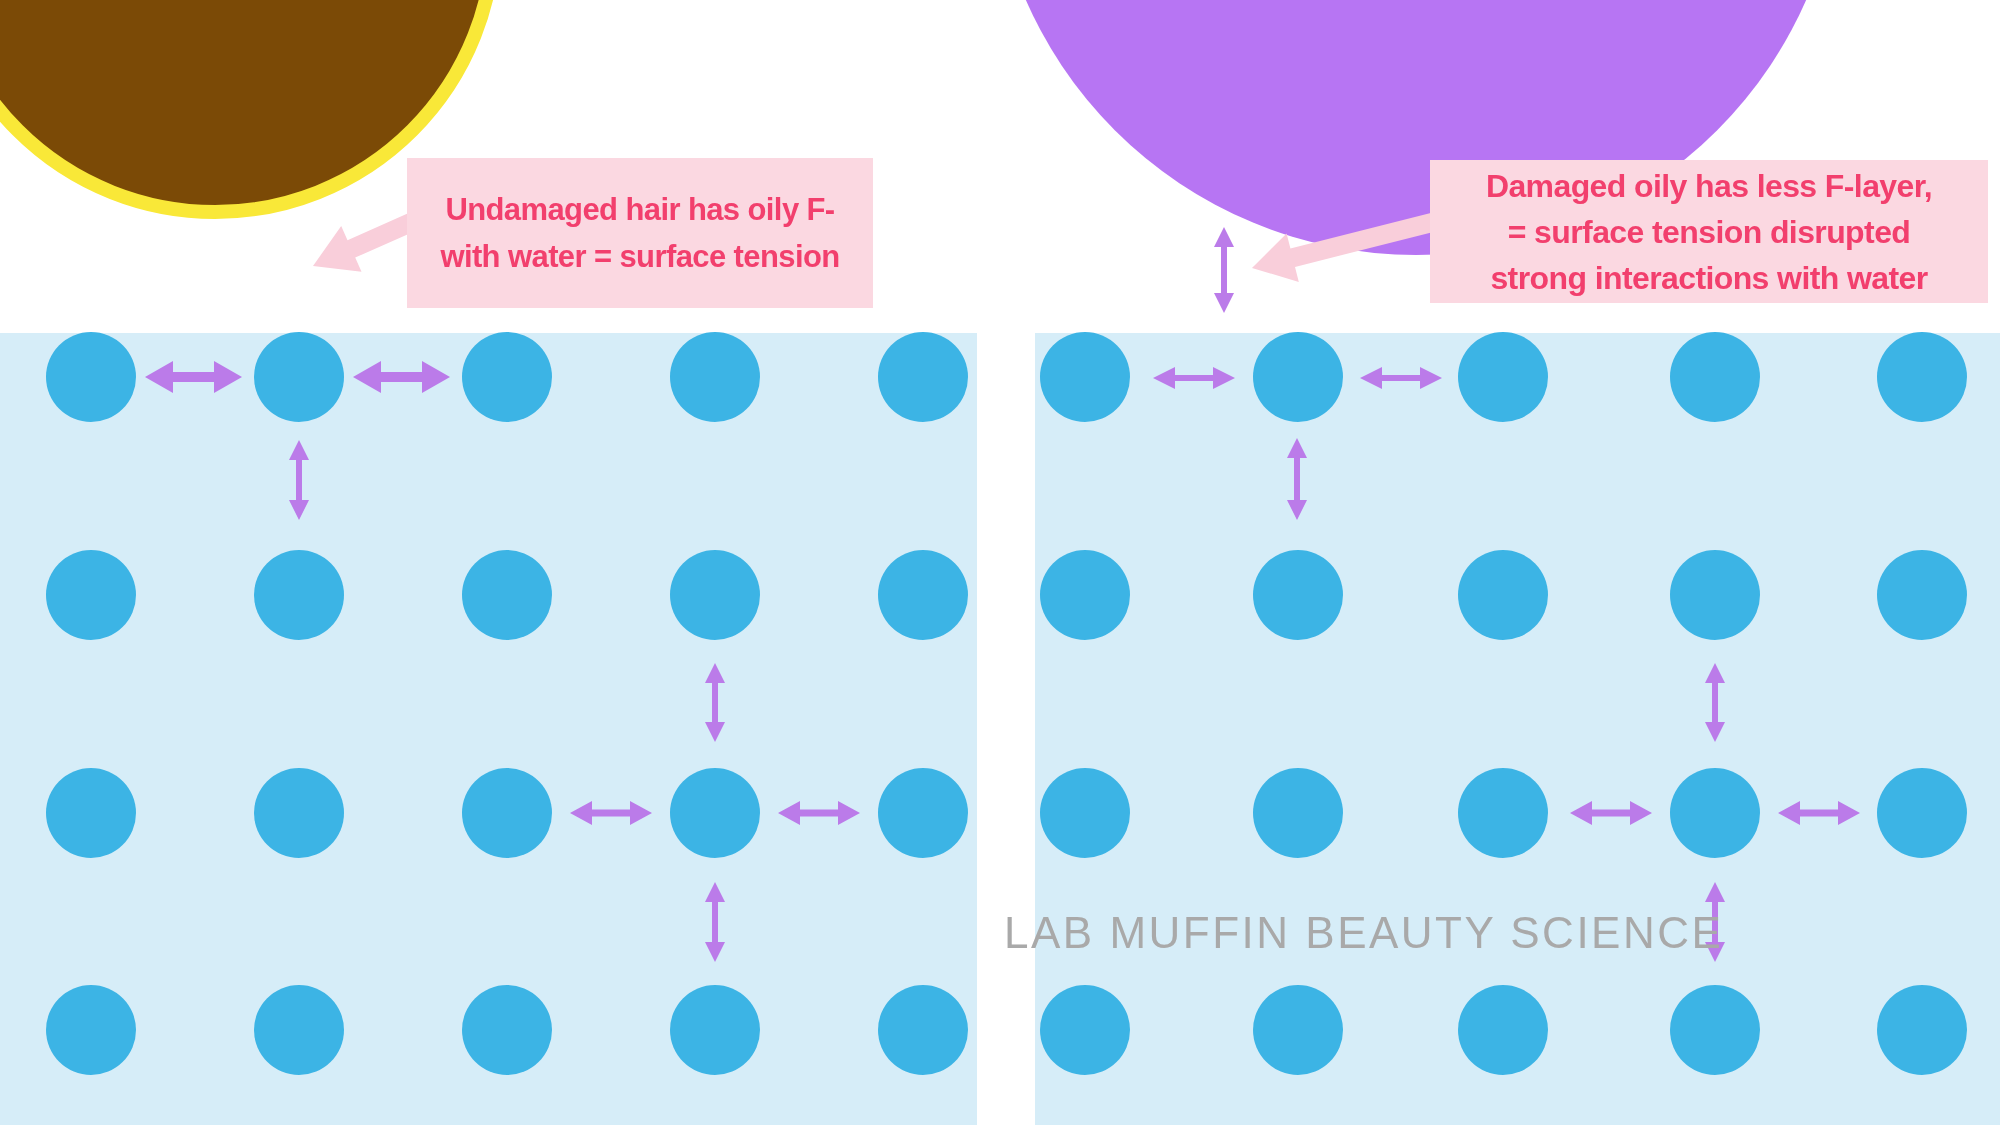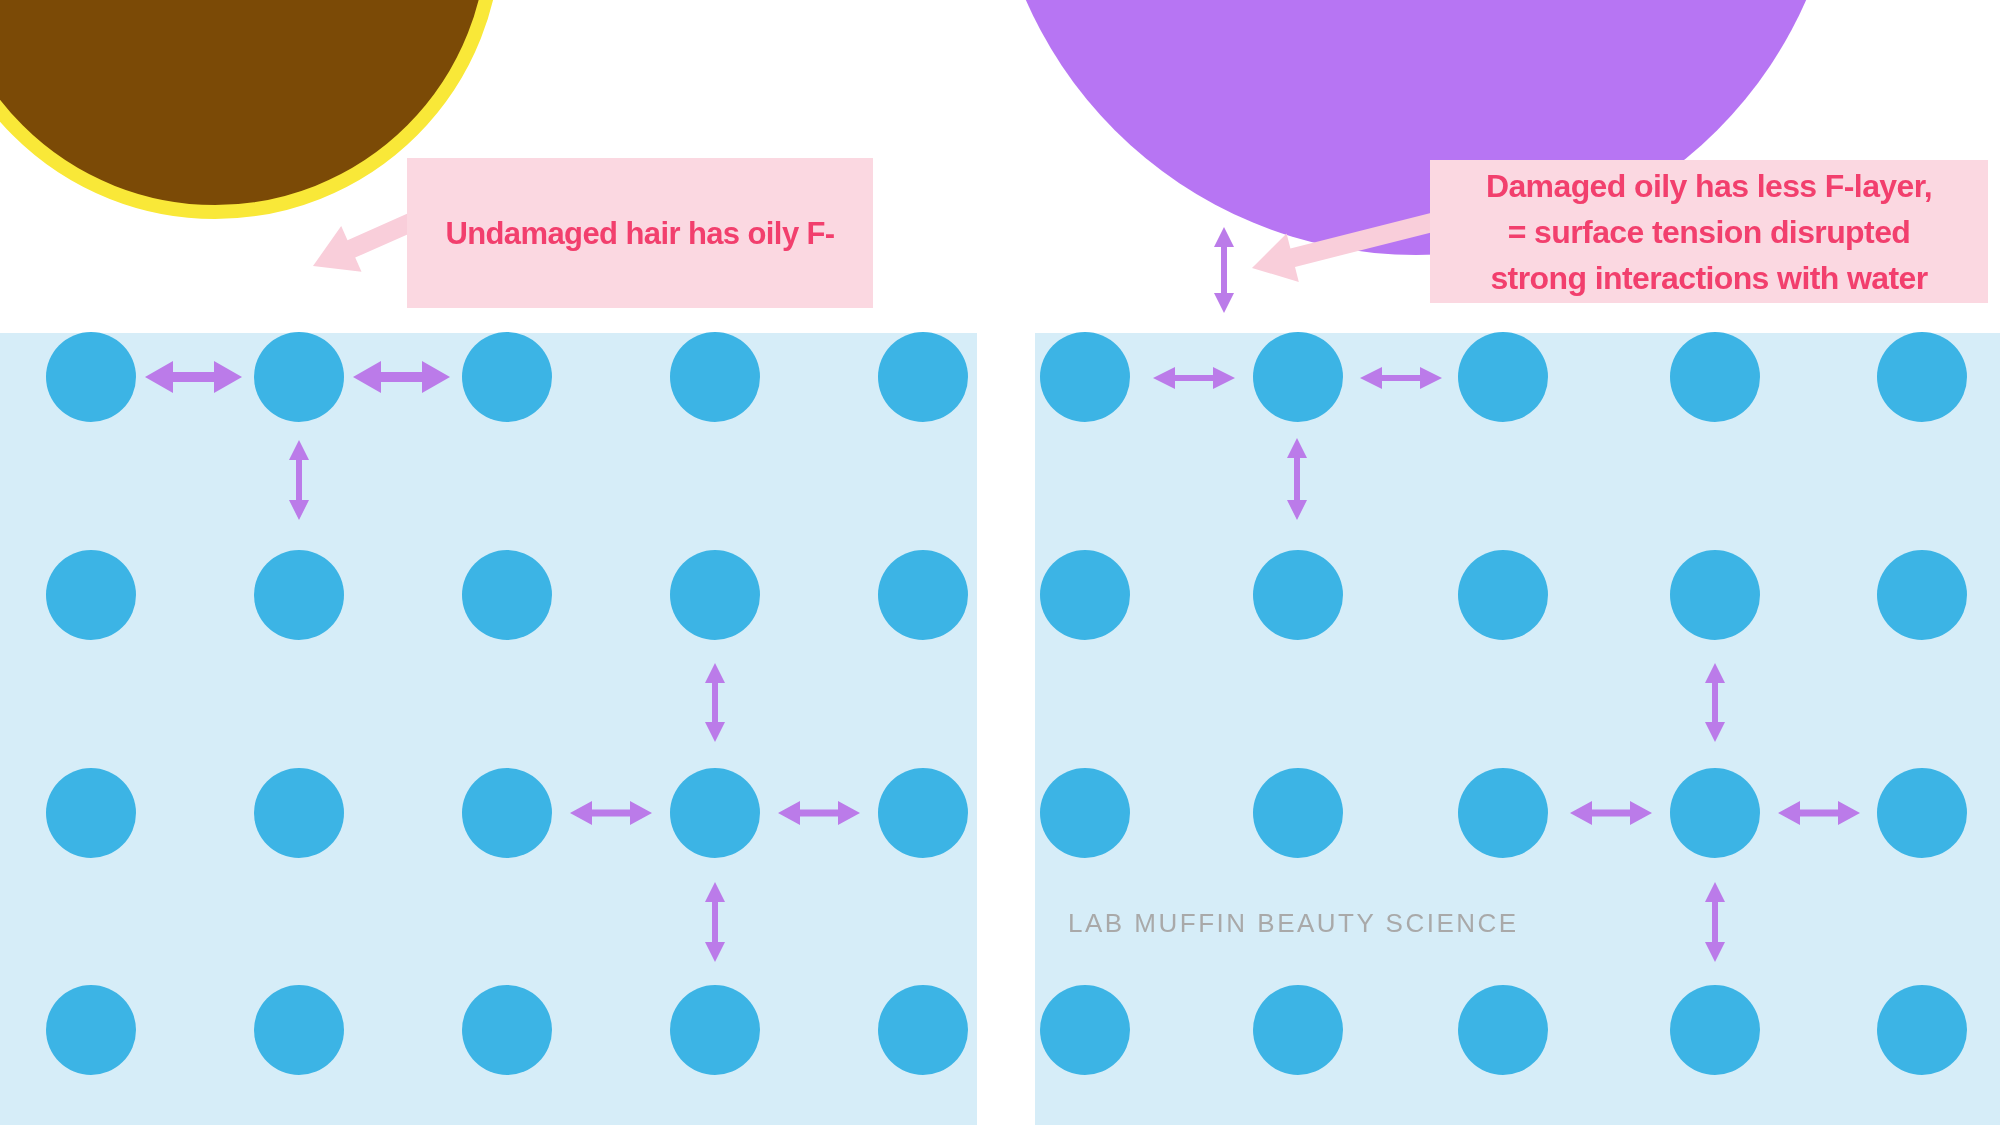--- a/index.html
+++ b/index.html
@@ -17,22 +17,22 @@
     text-align:center;
     font-weight:bold;
     color:var(--label-text-pink,#F23F6D);
     background:var(--label-bg-pink,#FBD8E1);
     letter-spacing:-0.6px;
   }
   .label span{display:block;}
   .label-left{left:407px;top:158px;width:466px;height:150px;font-size:31px;line-height:47px;}
   .label-right{left:1430px;top:160px;width:558px;height:143px;font-size:32px;line-height:46px;}
   .watermark{
-    position:absolute;left:1068px;top:908px;
-    font-size:26px;letter-spacing:2.5px;white-space:nowrap;
+    position:absolute;left:1004px;top:908px;
+    font-size:44px;letter-spacing:2.5px;white-space:nowrap;
     color:var(--watermark-gray,#A9A9A9);
     font-weight:normal;
   }
 </style>
 </head>
 <body>
 
 <div id="stage">
 
   <svg id="diagram" width="2000" height="1125" viewBox="0 0 2000 1125" xmlns="http://www.w3.org/2000/svg">
@@ -102,20 +102,21 @@
     <circle id="hair-left" cx="215" cy="-67" r="279" style="fill:#7B4A06;stroke:#F9E838;stroke-width:14"></circle>
     <circle id="hair-right" cx="1416" cy="-171" r="426" style="fill:#B775F3"></circle>
     <g id="pointer-layer">
         <polygon points="313.0,266.0 361.5,271.8 355.2,257.6 415.9,230.7 408.1,213.3 347.5,240.3 341.2,226.1" fill="#F9CEDA"></polygon>
         <polygon points="1252.0,268.0 1298.8,281.9 1295.0,266.9 1436.3,231.2 1431.7,212.8 1290.4,248.5 1286.6,233.5" fill="#F9CEDA"></polygon>
       </g>
   </svg>
 
   <div class="label label-left">
     <span>Undamaged hair has oily F-</span>
+    <span>with water = surface tension</span>
   </div>
 
   <div class="label label-right">
     <span>Damaged oily has less F-layer,</span>
     <span>= surface tension disrupted</span>
     <span>strong interactions with water</span>
   </div>
 
   <div class="watermark">LAB MUFFIN BEAUTY SCIENCE</div>
 

